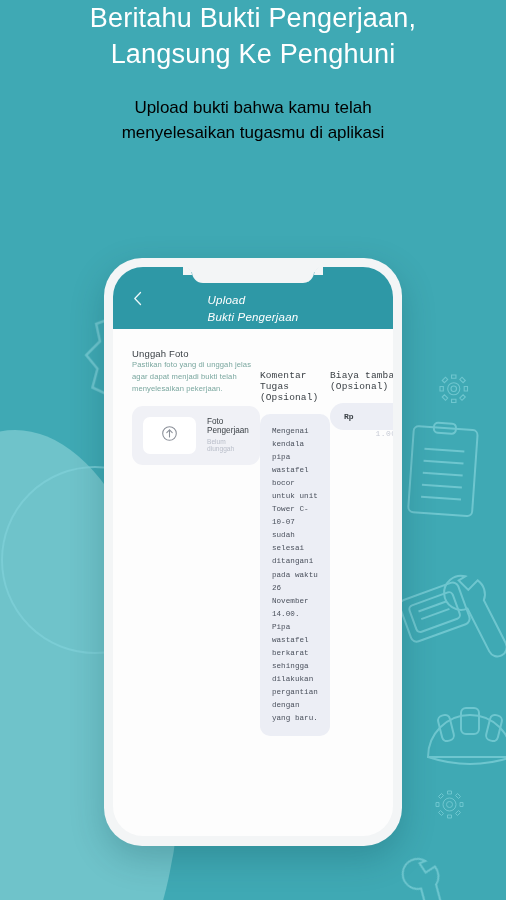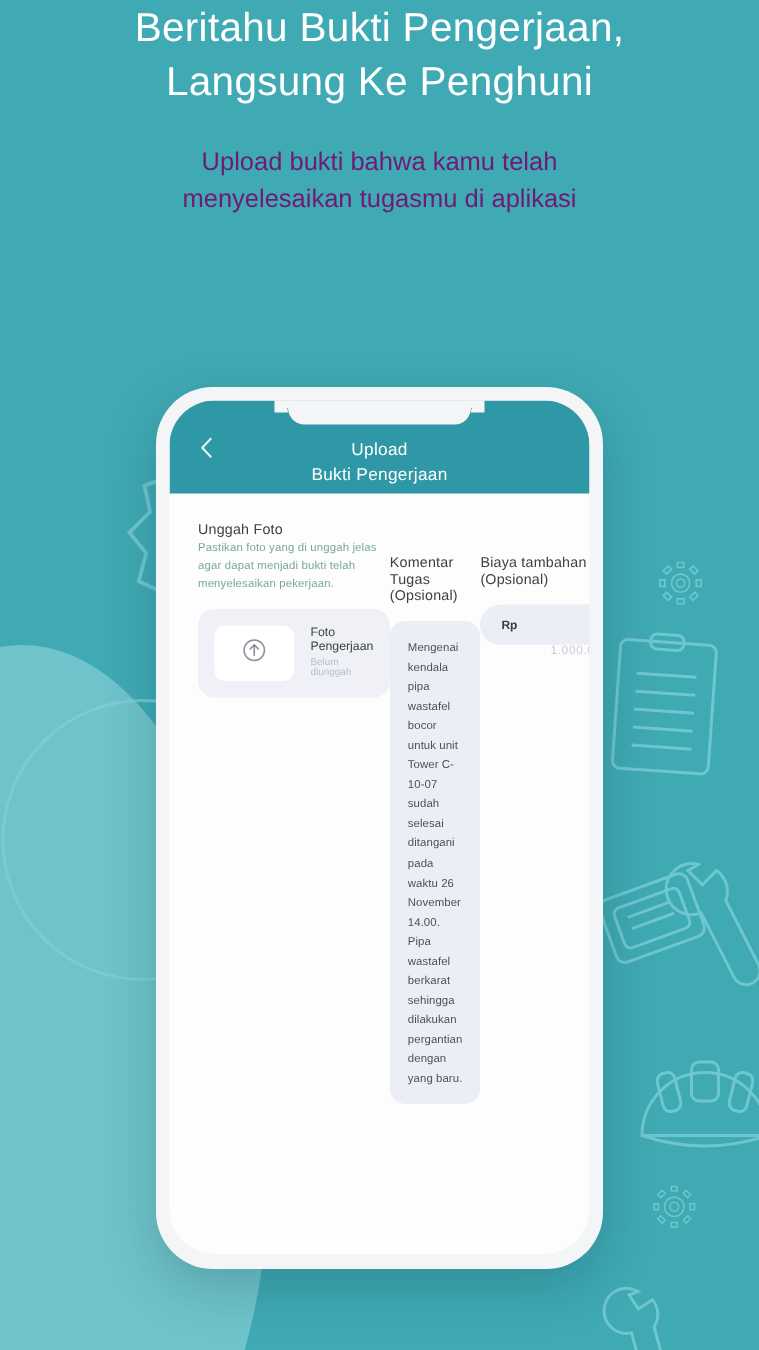--- a/index.html
+++ b/index.html
@@ -21,21 +21,21 @@
   .deco-svg { position:absolute; inset:0; width:506px; height:900px; }
 
   
   .hero { position:relative; z-index:3; text-align:center; }
   .hero h1 {
     font-size:27px; font-weight:400; color:#ffffff; line-height:1.35;
     letter-spacing:.2px;
   }
   .hero p {
     margin-top:22px;
-    font-size:17px; font-weight:400; color:#701a75; line-height:1.5;
+    font-size:17px; font-weight:400; color:#000000; line-height:1.5;
   }
 
   
   .phone-wrap { position:absolute; left:104px; top:258px; z-index:4; }
   .phone {
     width:298px; height:588px;
     background:#f3f5f6;
     border-radius:38px;
     padding:9px 9px 10px 9px;
     box-shadow:0 12px 34px rgba(0,50,60,.22);
@@ -70,21 +70,21 @@
   }
   .notch::before{ left:-9px; border-top-right-radius:9px; box-shadow:3px -3px 0 0 #f3f5f6;}
   .notch::after{ right:-9px; border-top-left-radius:9px; box-shadow:-3px -3px 0 0 #f3f5f6;}
   .back-btn {
     position:absolute; left:14px; top:50%; transform:translateY(-50%);
     width:20px; height:20px; display:flex; align-items:center; justify-content:center;
     color:#eaf7f9;
   }
   .app-title {
     color:#ffffff; font-size:11.5px; font-weight:400; line-height:1.5;
-    text-align:center; margin-top:22px; letter-spacing:.2px;
+    text-align:left; margin-top:22px; letter-spacing:.2px;font-style:italic;
   }
 
   
   .screen-body { flex:1; padding:19px 19px 0 19px; display:flex; flex-direction:row; }
 
   .section-label {
     font-size:9.5px; color:#3b4146; font-weight:400; letter-spacing:.15px;
   }
   .helper-text {
     margin-top:0;
@@ -100,21 +100,21 @@
   }
   .upload-thumb {
     width:53px; height:37px; background:#ffffff; border-radius:7px;
     display:flex; align-items:center; justify-content:center;
     flex:0 0 auto;
   }
   .upload-meta { display:flex; flex-direction:column; gap:3px; }
   .upload-name { font-size:8.2px; color:#3b4146; }
   .upload-status { font-size:6.6px; color:#b9bec9; }
 
-  .block { margin-top:22px; }
+  .block { margin-top:22px;font-family:Liberation Mono, monospace; }
 
   .comment-box {
     margin-top:11px;
     background:#eceef5;
     border-radius:10px;
     padding:11px 12px;
     font-size:7.6px; color:#4a505c; line-height:1.72; letter-spacing:.05px;
   }
 
   .amount-field {

